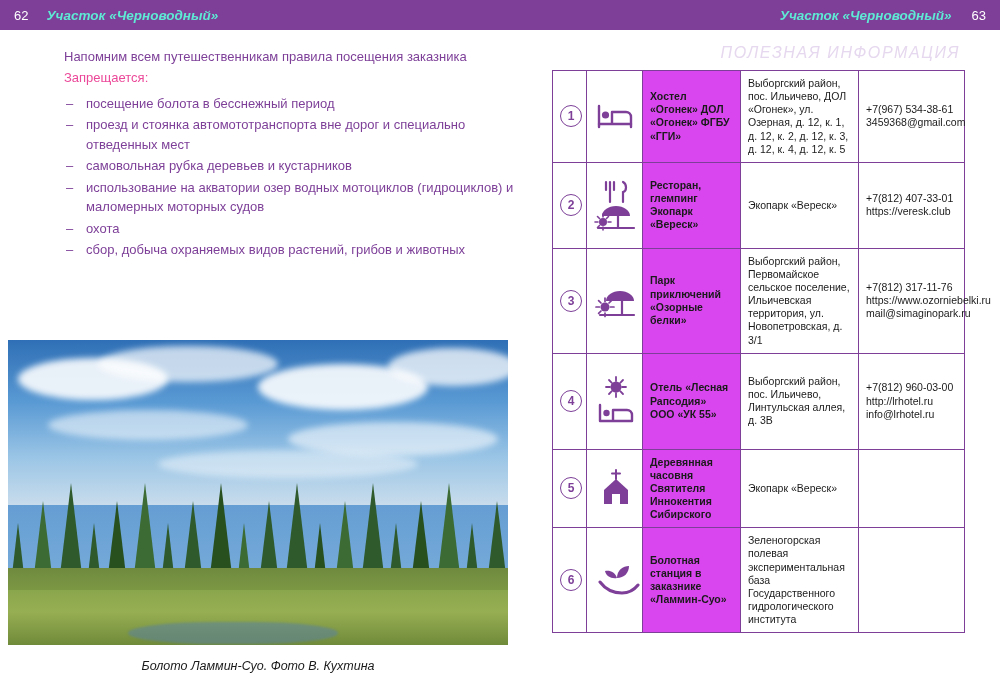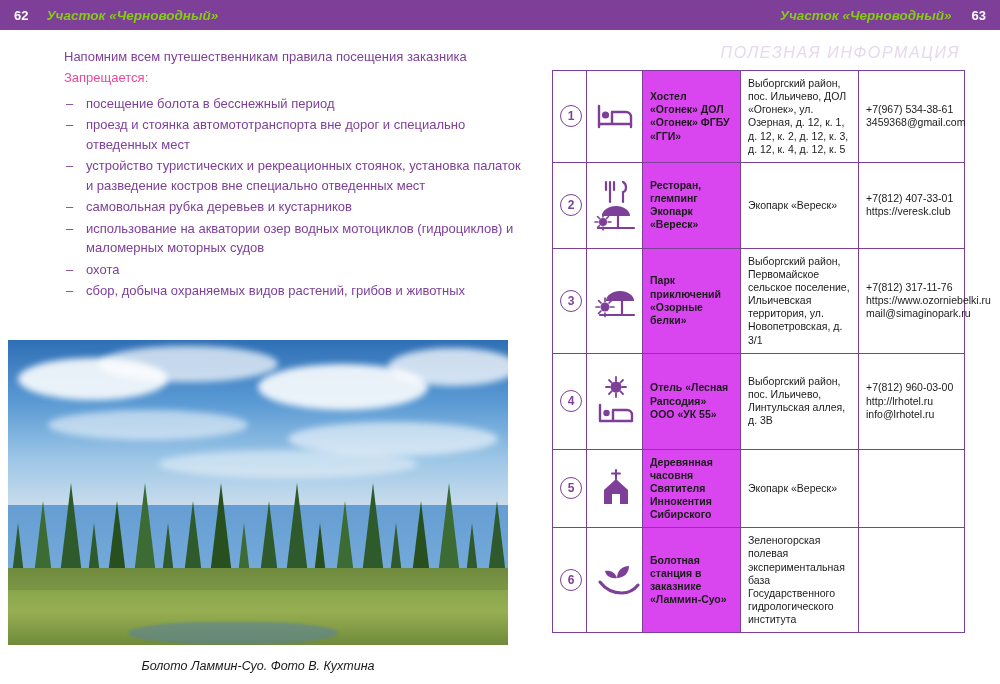--- a/index.html
+++ b/index.html
@@ -27,25 +27,25 @@
     display: flex; align-items: center;
   }
   .header-right {
     width: 500px; height: 30px;
     background: #7d3f98;
     display: flex; align-items: center; justify-content: flex-end;
   }
   .folio {
     color: #ffffff;
     font-size: 13px;
-    font-weight: bold;
+    font-weight: normal;
     padding: 0 14px;
   }
   .header-title {
-    color: #84cc16;
+    color: #5eead4;
     font-size: 13.5px;
     font-weight: bold;
     font-style: italic;
   }
   .header-left .header-title { padding-left: 4px; }
   .header-right .header-title { padding-right: 6px; }
 
   
   .left-col {
     position: absolute;
@@ -234,21 +234,20 @@
       <span class="folio">63</span>
     </div>
   </div>
 
   <div class="left-col">
     <p class="intro">Напомним всем путешественникам правила посещения заказника</p>
     <p class="intro-sub">Запрещается:</p>
     <ul class="rules">
       <li>посещение болота в бесснежный период</li>
       <li> проезд и стоянка автомототранспорта вне дорог и специально отведенных мест</li>
-      <li>устройство туристических и рекреационных стоянок, установка палаток и разведение костров вне специально отведенных мест</li>
       <li>самовольная рубка деревьев и кустарников</li>
       <li>использование на акватории озер водных мотоциклов (гидроциклов) и маломерных моторных судов</li>
       <li>охота</li>
       <li>сбор, добыча охраняемых видов растений, грибов и животных</li>
     </ul>
   </div>
 
   <div class="photo-wrap">
     <div class="photo">
       <div class="sky"></div>

